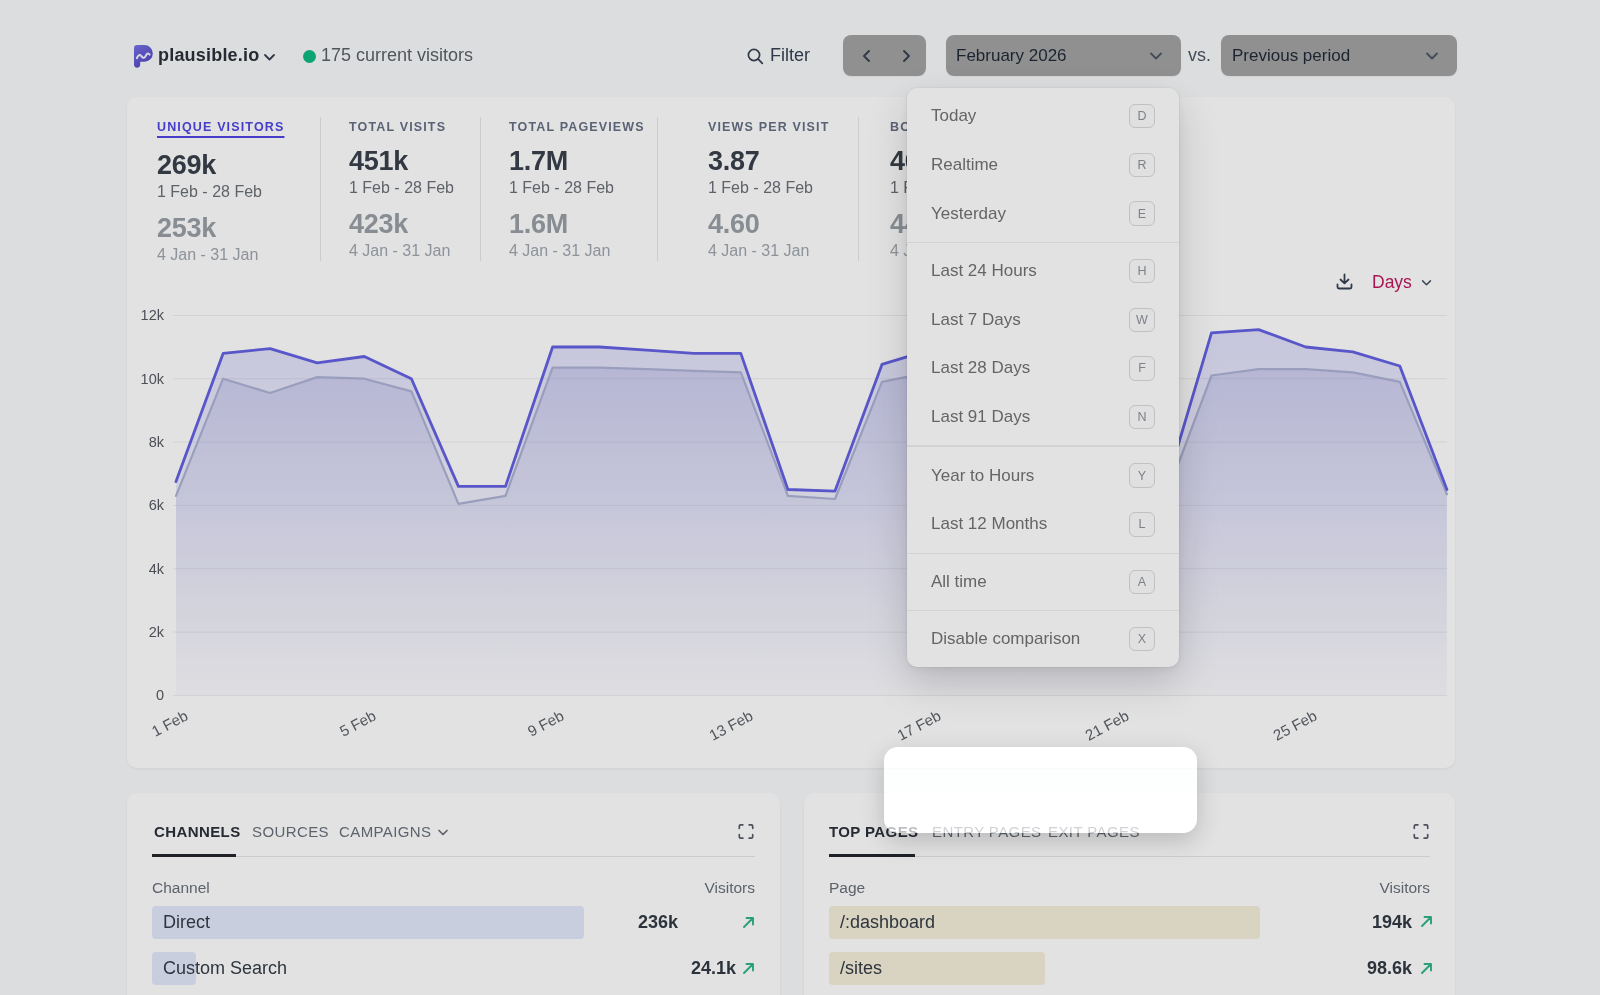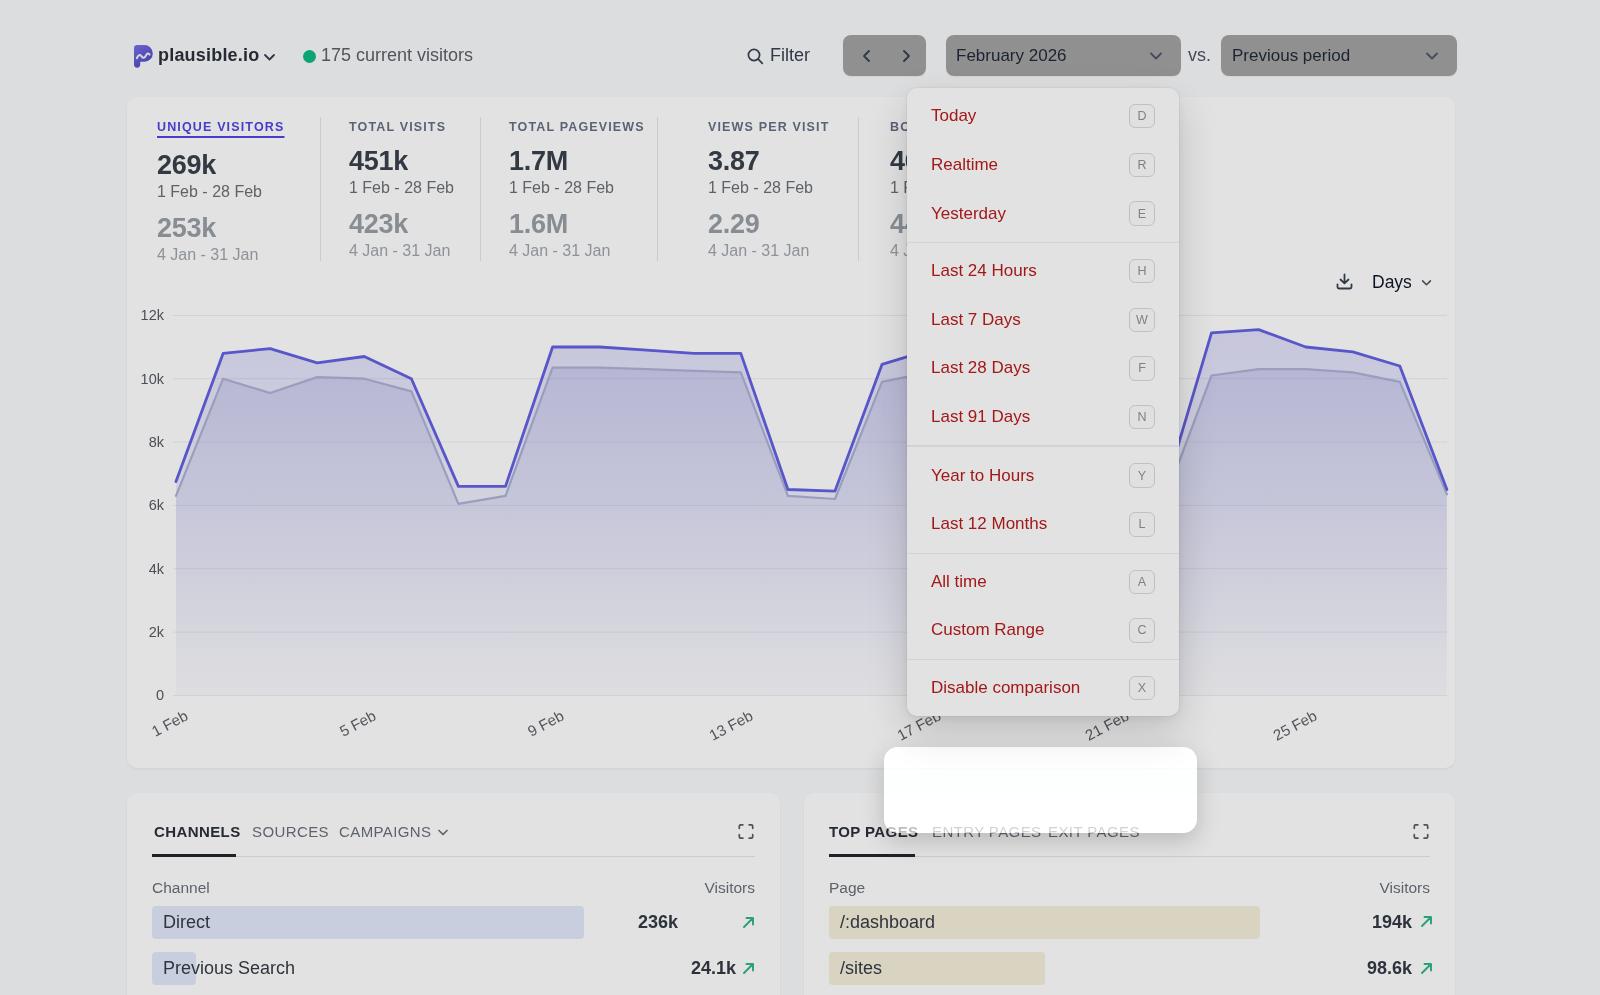--- a/index.html
+++ b/index.html
@@ -14,21 +14,21 @@
   .range2 { font-size:16px; color:#a0a6ae; }
   .statdiv { position:absolute; width:1px; background:#e5e7eb; top:117px; height:144px; }
   .btn { position:absolute; top:35px; height:41px; background:#a3a3a3; border-radius:8px; box-shadow:0 1px 2px rgba(0,0,0,0.06); display:flex; align-items:center; }
   .tab-act { font-size:15px; font-weight:700; color:#2b313a; letter-spacing:0.4px; }
   .tab-in { font-size:15px; font-weight:400; color:#69707a; letter-spacing:0.4px; }
   .colhdr { font-size:15.5px; color:#69707a; }
   .rowbar { position:absolute; height:33px; border-radius:4px; }
   .rowlbl { position:absolute; font-size:18px; color:#343c46; line-height:33px; }
   .rowval { position:absolute; font-size:18px; font-weight:600; color:#323a44; line-height:32px; text-align:right; }
   .menu-item { height:48.7px; display:flex; align-items:center; justify-content:space-between; padding:0 24px 0 24px; }
-  .menu-item span.t { font-size:17px; color:#b91c1c; }
+  .menu-item span.t { font-size:17px; color:#737373; }
   .kbd { width:26px; height:24.5px; border:1px solid #d8dadd; background:#fdfdfd; border-radius:6px; font-size:12.5px; color:#8d939b; display:flex; align-items:center; justify-content:center; }
   .mdiv { height:1px; background:#edeff1; }
 </style>
 </head>
 <body>
 
 <div class="abs" style="left:134px; top:45px; width:19px; height:23px;">
   <svg width="19" height="23" viewBox="0 0 19 23">
     <defs>
         <linearGradient id="plg" x1="0" y1="0" x2="0.6" y2="1">
@@ -95,40 +95,40 @@
   <div class="glabel">TOTAL PAGEVIEWS</div>
   <div class="bignum" style="margin-top:12px;">1.7M</div>
   <div class="range1" style="margin-top:2px;">1 Feb - 28 Feb</div>
   <div class="bignum2" style="margin-top:12px;">1.6M</div>
   <div class="range2" style="margin-top:2px;">4 Jan - 31 Jan</div>
 </div>
 <div class="abs" style="left:708px; top:120px;">
   <div class="glabel">VIEWS PER VISIT</div>
   <div class="bignum" style="margin-top:12px;">3.87</div>
   <div class="range1" style="margin-top:2px;">1 Feb - 28 Feb</div>
-  <div class="bignum2" style="margin-top:12px;">2.29</div>
+  <div class="bignum2" style="margin-top:12px;">4.60</div>
   <div class="range2" style="margin-top:2px;">4 Jan - 31 Jan</div>
 </div>
 <div class="abs" style="left:890px; top:120px;">
   <div class="glabel">BOUNCE RATE</div>
   <div class="bignum" style="margin-top:12px;">46%</div>
   <div class="range1" style="margin-top:2px;">1 Feb - 28 Feb</div>
   <div class="bignum2" style="margin-top:12px;">44%</div>
   <div class="range2" style="margin-top:2px;">4 Jan - 31 Jan</div>
 </div>
 <div class="statdiv" style="left:320px;"></div>
 <div class="statdiv" style="left:480px;"></div>
 <div class="statdiv" style="left:657px;"></div>
 <div class="statdiv" style="left:858px;"></div>
 
 <svg class="abs" style="left:1335px; top:272px;" width="19" height="19" viewBox="0 0 19 19">
   <path d="M9.5 2.5 V11 M5.5 7.5 L9.5 11.3 L13.5 7.5" stroke="#374151" stroke-width="1.8" fill="none" stroke-linecap="round" stroke-linejoin="round"></path>
   <path d="M2.5 12.5 V15 a1.5 1.5 0 0 0 1.5 1.5 H15 a1.5 1.5 0 0 0 1.5-1.5 V12.5" stroke="#374151" stroke-width="1.8" fill="none" stroke-linecap="round"></path>
 </svg>
-<div class="abs" style="left:1372px; top:272px; font-size:17.5px; color:#0f172a;">Days</div>
+<div class="abs" style="left:1372px; top:272px; font-size:17.5px; color:#be185d;">Days</div>
 <svg class="abs" style="left:1420px; top:277px;" width="13" height="12" viewBox="0 0 15 13">
     <path d="M3 4 L7.5 8.5 L12 4" stroke="#4b5563" stroke-width="1.8" fill="none" stroke-linecap="round" stroke-linejoin="round"></path>
   </svg>
 
 <svg class="abs" style="left:127px; top:265px;" width="1328" height="480" viewBox="0 0 1328 480">
   <defs>
     <linearGradient id="gmain" x1="0" y1="60" x2="0" y2="430" gradientUnits="userSpaceOnUse">
       <stop offset="0" stop-color="#6462e3" stop-opacity="0.20"></stop>
       <stop offset="1" stop-color="#6462e3" stop-opacity="0.015"></stop>
     </linearGradient>
@@ -193,21 +193,21 @@
 <div class="abs" style="left:152px; top:853.5px; width:84px; height:3.5px; background:#23282e;"></div>
 <div class="abs colhdr" style="left:152px; top:879px;">Channel</div>
 <div class="abs colhdr" style="left:655px; top:879px; width:100px; text-align:right;">Visitors</div>
 <div class="rowbar" style="left:152px; top:906px; width:432px; background:#e2e9fb;"></div>
 <div class="rowlbl" style="left:163px; top:906px;">Direct</div>
 <div class="rowval" style="left:592px; top:906px; width:132px;text-align:center;">236k</div>
 <svg class="abs" style="left:741px; top:914px;" width="16" height="16" viewBox="0 0 16 16">
     <path d="M3 13 L12 4 M5.5 4 H12 V10.5" stroke="#2fb586" stroke-width="1.9" fill="none" stroke-linecap="round" stroke-linejoin="round"></path>
   </svg>
 <div class="rowbar" style="left:152px; top:952px; width:44px; background:#e2e9fb;"></div>
-<div class="rowlbl" style="left:163px; top:952px;">Previous Search</div>
+<div class="rowlbl" style="left:163px; top:952px;">Custom Search</div>
 <div class="rowval" style="left:604px; top:952px; width:132px;">24.1k</div>
 <svg class="abs" style="left:741px; top:960px;" width="16" height="16" viewBox="0 0 16 16">
     <path d="M3 13 L12 4 M5.5 4 H12 V10.5" stroke="#2fb586" stroke-width="1.9" fill="none" stroke-linecap="round" stroke-linejoin="round"></path>
   </svg>
 
 <div class="card" style="left:804px; top:793px; width:651px; height:240px;"></div>
 <div class="abs tab-act" style="left:829px; top:823px;">TOP PAGES</div>
 <div class="abs tab-in" style="left:932px; top:823px;">ENTRY PAGES</div>
 <div class="abs tab-in" style="left:1048px; top:823px;">EXIT PAGES</div>
 <svg class="abs" style="left:1412px; top:823px;" width="18" height="17" viewBox="0 0 19 19" fill="none" stroke="#565c66" stroke-width="1.9" stroke-linecap="round">
@@ -280,24 +280,20 @@
         <span class="t">Last 12 Months</span>
         <span class="kbd">L</span>
       </div>
   </div>
   <div class="mdiv"></div>
   <div style="padding:3.9px 0;">
     <div class="menu-item">
         <span class="t">All time</span>
         <span class="kbd">A</span>
       </div>
-    <div class="menu-item">
-        <span class="t">Custom Range</span>
-        <span class="kbd">C</span>
-      </div>
   </div>
   <div class="mdiv"></div>
   <div style="padding:3.9px 0;">
     <div class="menu-item">
         <span class="t">Disable comparison</span>
         <span class="kbd">X</span>
       </div>
   </div>
 </div>
 

